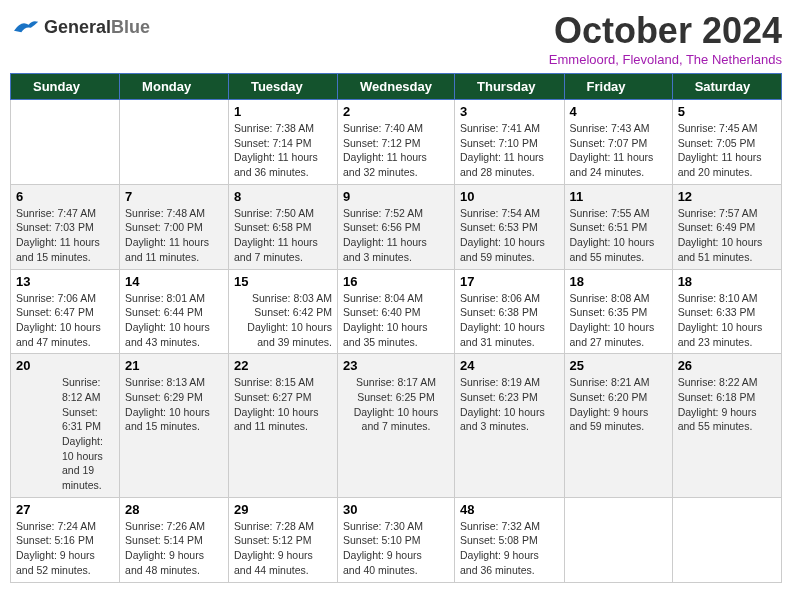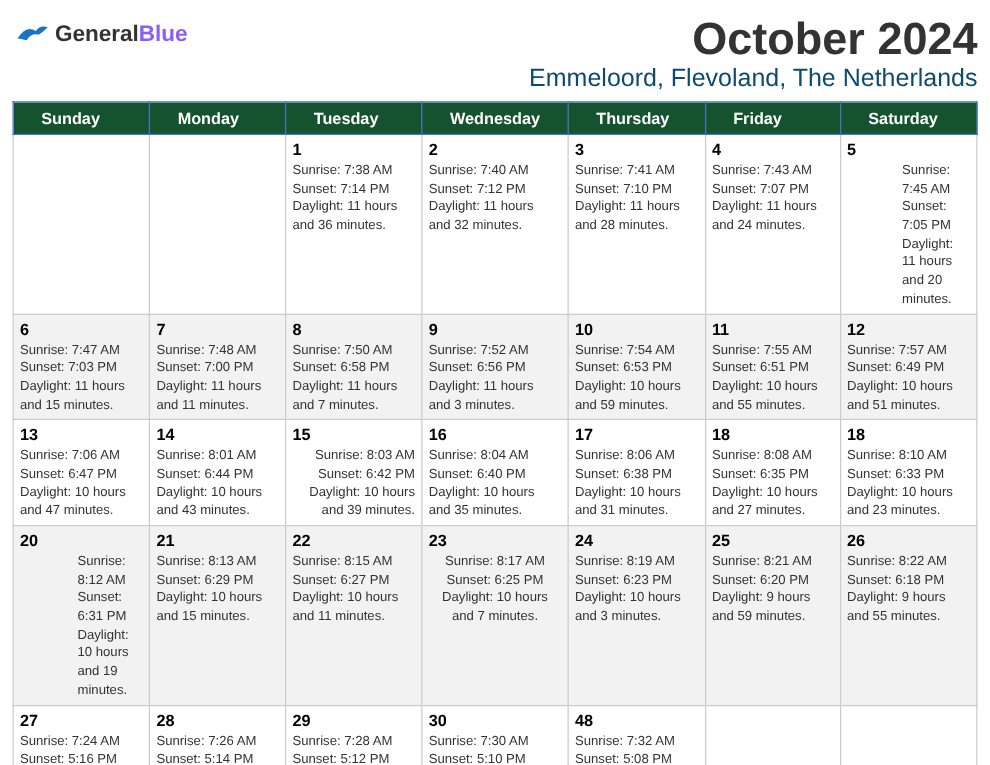--- a/index.html
+++ b/index.html
@@ -24,22 +24,22 @@
     }
     .title-area {
       text-align: right;
     }
     .month-title {
       font-size: 36px;
       font-weight: bold;
       color: #333;
     }
     .location-title {
-      font-size: 20px;
-      color: #0c4a6e;
+      font-size: 13px;
+      color: #a21caf;
     }
     .calendar {
       width: 100%;
       border-collapse: collapse;
       font-size: 11px;
     }
     .calendar th {
       background-color: #14532d;
       color: #fff;
       text-align: left;
@@ -87,21 +87,21 @@
 </head>
 <body>
 
 <div class="header-area">
   <div class="logo">
     <div class="logo-wrapper">
       <svg class="logo-bird" viewBox="0 0 40 30" xmlns="http://www.w3.org/2000/svg">
         <path d="M5 20 Q15 5 25 12 Q30 5 38 8 Q32 14 28 16 Q20 14 15 22 Z" fill="#1a73c5"></path>
       </svg>
       <div>
-        <span style="font-size:18px;font-weight:bold;color:#333;">General</span><span style="font-size:18px;font-weight:bold;color:#8b5cf6;">Blue</span>
+        <span style="font-size:18px;font-weight:bold;color:#333;">General</span><span style="font-size:18px;font-weight:bold;color:#737373;">Blue</span>
       </div>
     </div>
   </div>
   <div class="title-area">
     <div class="month-title">October 2024</div>
     <div class="location-title">Emmeloord, Flevoland, The Netherlands</div>
   </div>
 </div>
 
 <table class="calendar">
@@ -145,21 +145,21 @@
         </td>
         <td>
           <span class="day-num">4</span>
           <div class="day-info" style="white-space: pre-line;">Sunrise: 7:43 AM
 Sunset: 7:07 PM
 Daylight: 11 hours
 and 24 minutes.</div>
         </td>
         <td>
           <span class="day-num">5</span>
-          <div class="day-info" style="white-space: pre-line; margin-left: 44px;">Sunrise: 7:45 AM
+          <div class="day-info" style="white-space: pre-line;">Sunrise: 7:45 AM
 Sunset: 7:05 PM
 Daylight: 11 hours
 and 20 minutes.</div>
         </td>
       </tr>
       <tr>
         <td>
           <span class="day-num">6</span>
           <div class="day-info" style="white-space: pre-line;">Sunrise: 7:47 AM
 Sunset: 7:03 PM

